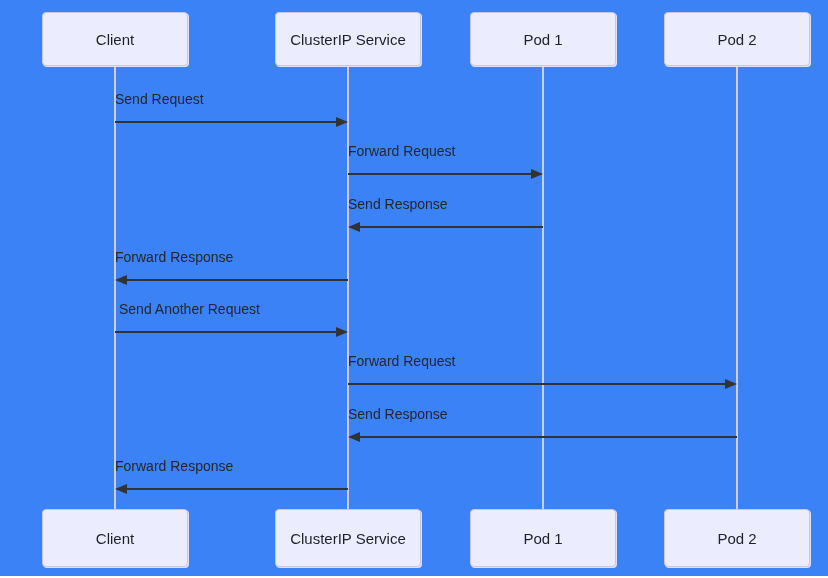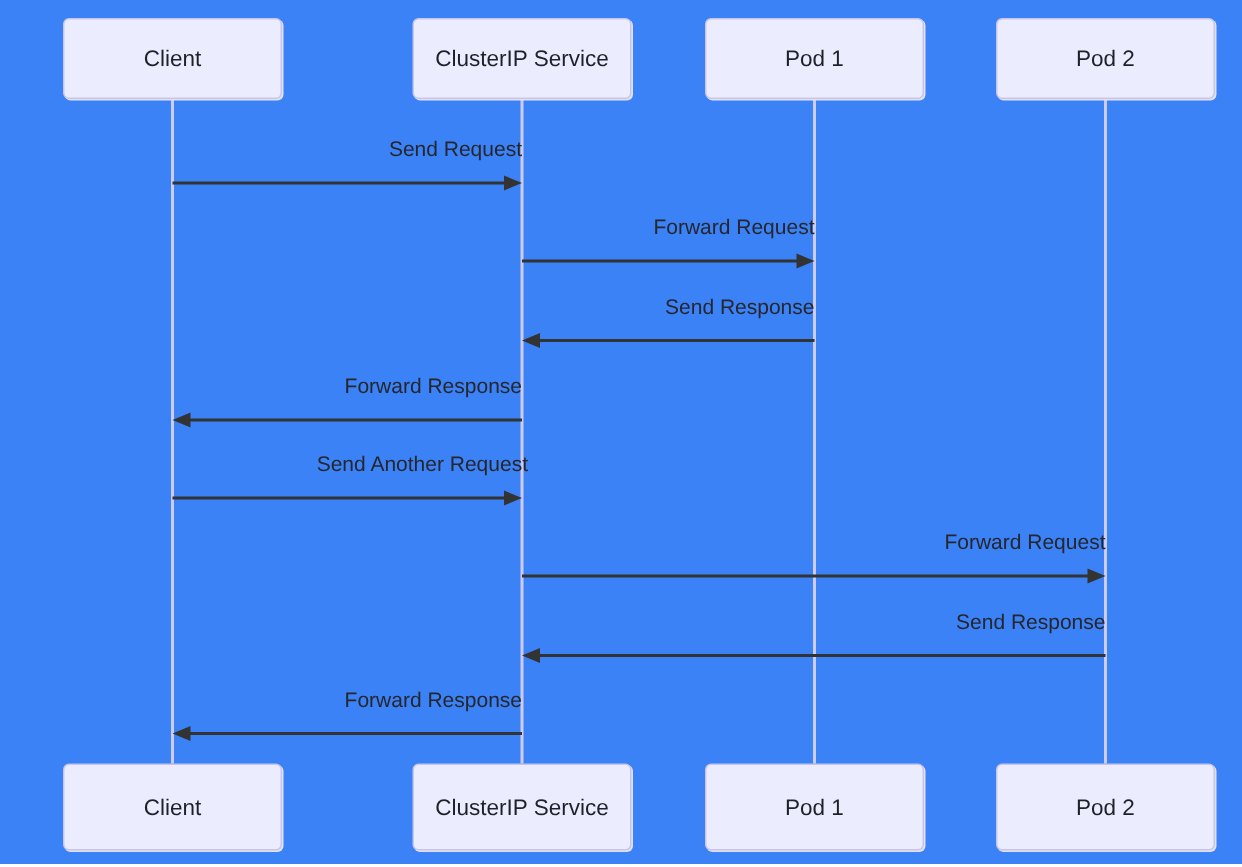--- a/index.html
+++ b/index.html
@@ -35,21 +35,21 @@
     font-size: 15px;
     color: #1f2028;
     box-shadow: 1px 1px 0 #e2e0f5;
   }
   .actor-top { top: 12px; height: 54px; }
   .actor-bottom { top: 509px; height: 58px; }
   .msg-label {
     position: absolute;
     height: 20px;
     line-height: 20px;
-    text-align: right;
+    text-align: left;
     font-size: 14px;
     color: #26262c;
     white-space: nowrap;
   }
   .msg-line {
     position: absolute;
     height: 2px;
     background: #333333;
   }
   .msg-head {

